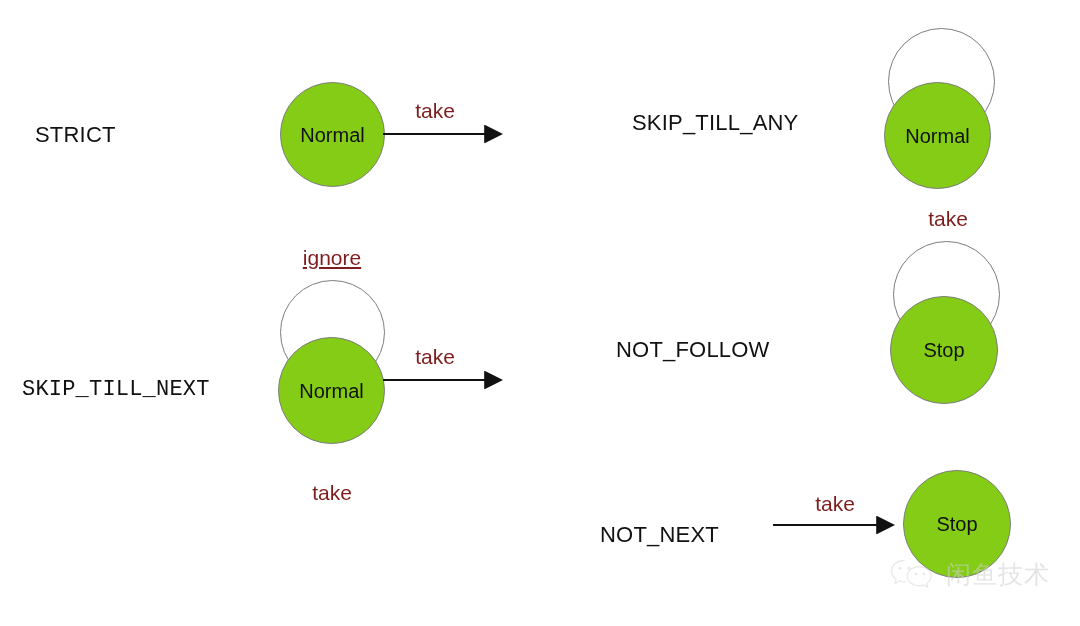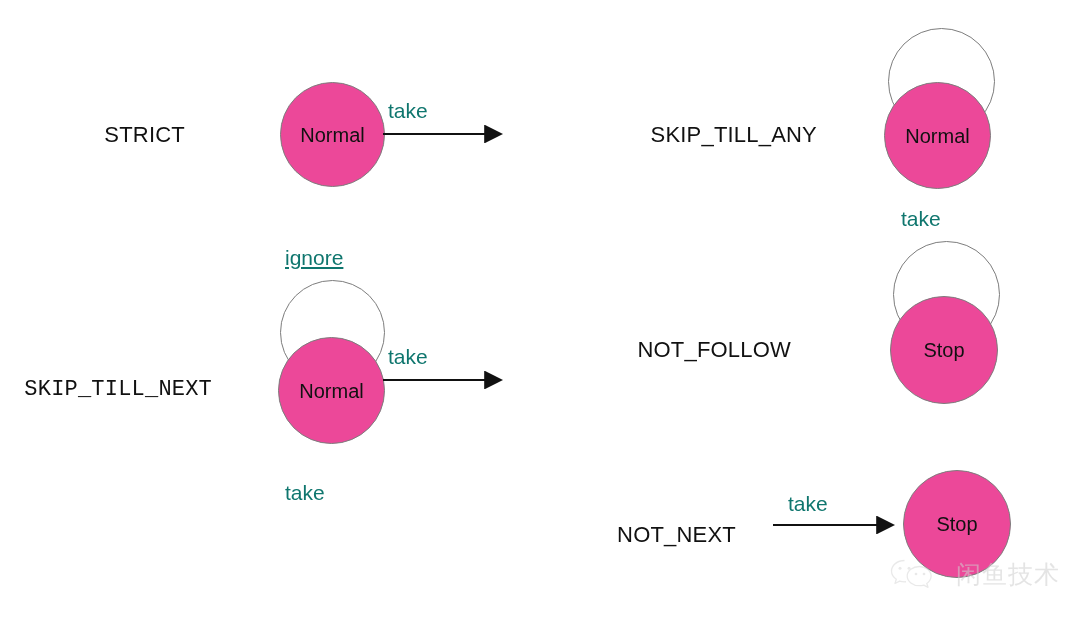--- a/index.html
+++ b/index.html
@@ -16,61 +16,61 @@
     font-family: "Liberation Sans", sans-serif;
     color: #121212;
   }
   .mode-label {
     position: absolute;
     font-size: 22px;
     line-height: 22px;
     letter-spacing: 0.2px;
     color: #111111;
     white-space: nowrap;
-    text-align: right;
+    text-align: left;
   }
   .edge-label {
     position: absolute;
     font-size: 21px;
     line-height: 21px;
-    color: #0f766e;
+    color: #7f1d1d;
     white-space: nowrap;
-    text-align: left;
+    text-align: center;
   }
   .node {
     position: absolute;
     border-radius: 50%;
     box-sizing: border-box;
     display: flex;
     align-items: center;
     justify-content: center;
   }
   .node-filled {
-    background: #ec4899;
+    background: #84cc16;
     border: 1.4px solid #7d7d7d;
   }
   .node-hollow {
     background: transparent;
     border: 1.4px solid #7d7d7d;
   }
   .node-text {
     font-size: 20px;
     line-height: 20px;
     color: #111111;
     user-select: none;
   }
   .arrow-svg {
     position: absolute;
     overflow: visible;
   }
   .watermark {
     position: absolute;
     display: flex;
     align-items: center;
-    gap: 20px;
+    gap: 10px;
     opacity: 0.55;
   }
   .wm-text {
     font-size: 25px;
     line-height: 25px;
     color: #cfcfcf;
     font-family: "DejaVu Sans", sans-serif;
     letter-spacing: 1px;
     white-space: nowrap;
   }
@@ -118,21 +118,21 @@
           <path d="M0,0 L9,4.5 L0,9 z" fill="#111111"></path>
         </marker>
       </defs>
       <line x1="0" y1="16" x2="118" y2="16" stroke="#111111" stroke-width="2.1" marker-end="url(#ah2)"></line>
     </svg>
 
     <div class="edge-label" style="left:285px; top:482px; width:94px;">take</div>
   </div>
 
   <div>
-    <div class="mode-label" style="left:632px; top:124px; width:185px;">SKIP_TILL_ANY</div>
+    <div class="mode-label" style="left:632px; top:112px; width:185px;">SKIP_TILL_ANY</div>
 
     <div class="node node-hollow" style="left:888px; top:28px; width:107px; height:107px;"></div>
 
     <div class="node node-filled" style="left:884px; top:82px; width:107px; height:107px;">
       <span class="node-text">Normal</span>
     </div>
 
     <div class="edge-label" style="left:901px; top:208px; width:94px;">take</div>
   </div>
 
@@ -140,21 +140,21 @@
     <div class="mode-label" style="left:616px; top:339px; width:175px;">NOT_FOLLOW</div>
 
     <div class="node node-hollow" style="left:893px; top:241px; width:107px; height:107px;"></div>
 
     <div class="node node-filled" style="left:890px; top:296px; width:108px; height:108px;">
       <span class="node-text">Stop</span>
     </div>
   </div>
 
   <div>
-    <div class="mode-label" style="left:600px; top:524px; width:128px;margin-left:8px;">NOT_NEXT</div>
+    <div class="mode-label" style="left:600px; top:524px; width:128px;">NOT_NEXT</div>
 
     <div class="edge-label" style="left:788px; top:493px; width:94px;">take</div>
 
     <svg class="arrow-svg" style="left:773px; top:510px;" width="134" height="32">
       <defs>
         <marker id="ah3" markerWidth="9" markerHeight="9" refX="8" refY="4.5" orient="auto">
           <path d="M0,0 L9,4.5 L0,9 z" fill="#111111"></path>
         </marker>
       </defs>
       <line x1="0" y1="15" x2="120" y2="15" stroke="#111111" stroke-width="2.1" marker-end="url(#ah3)"></line>

